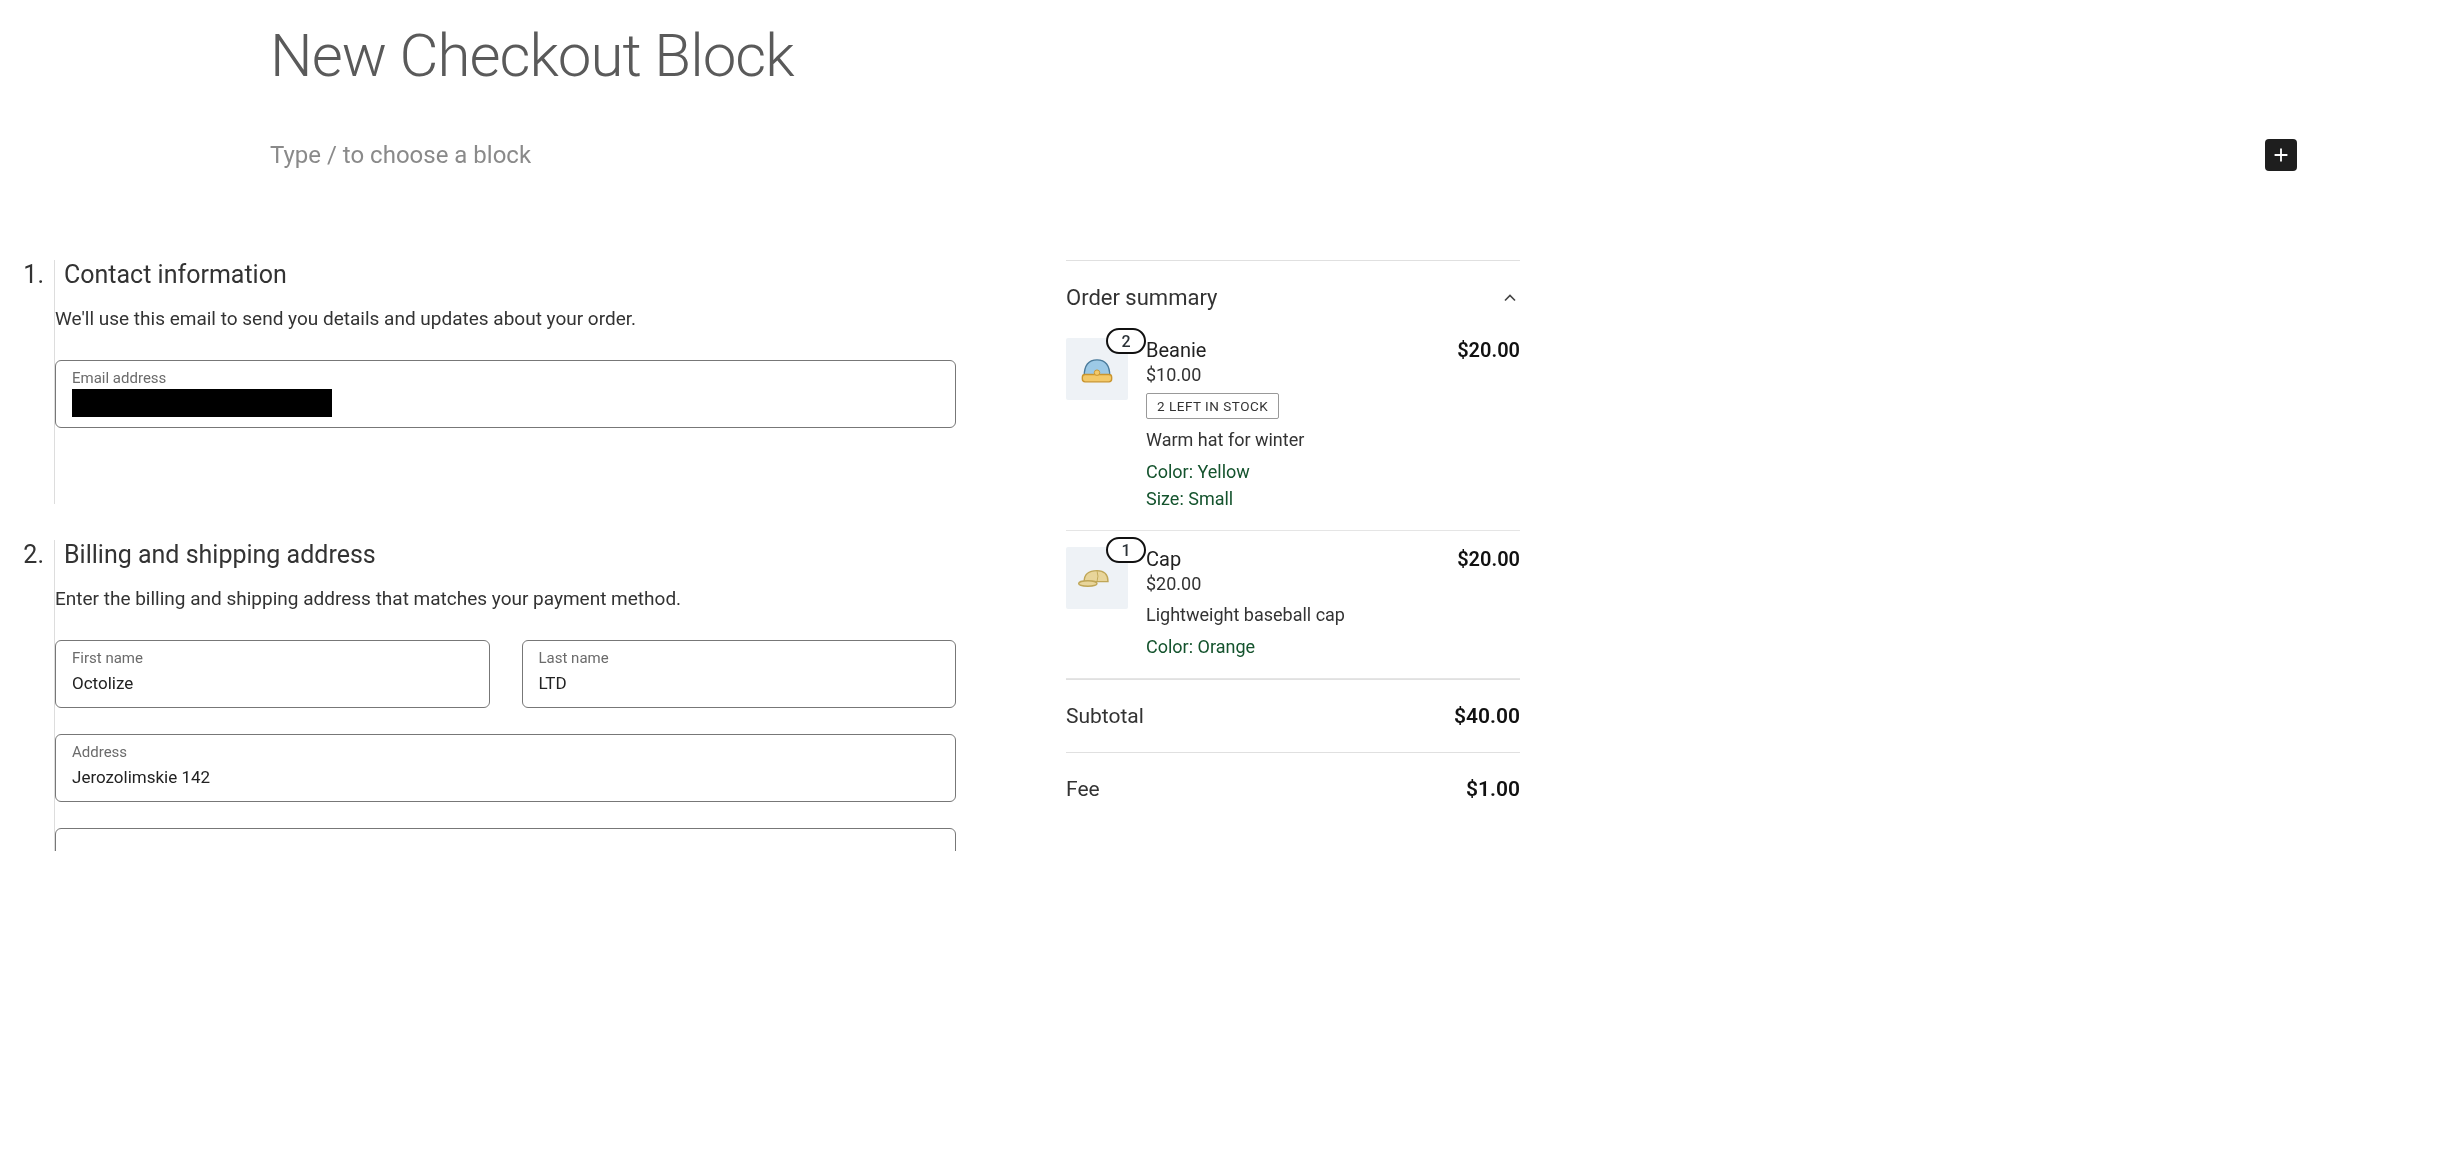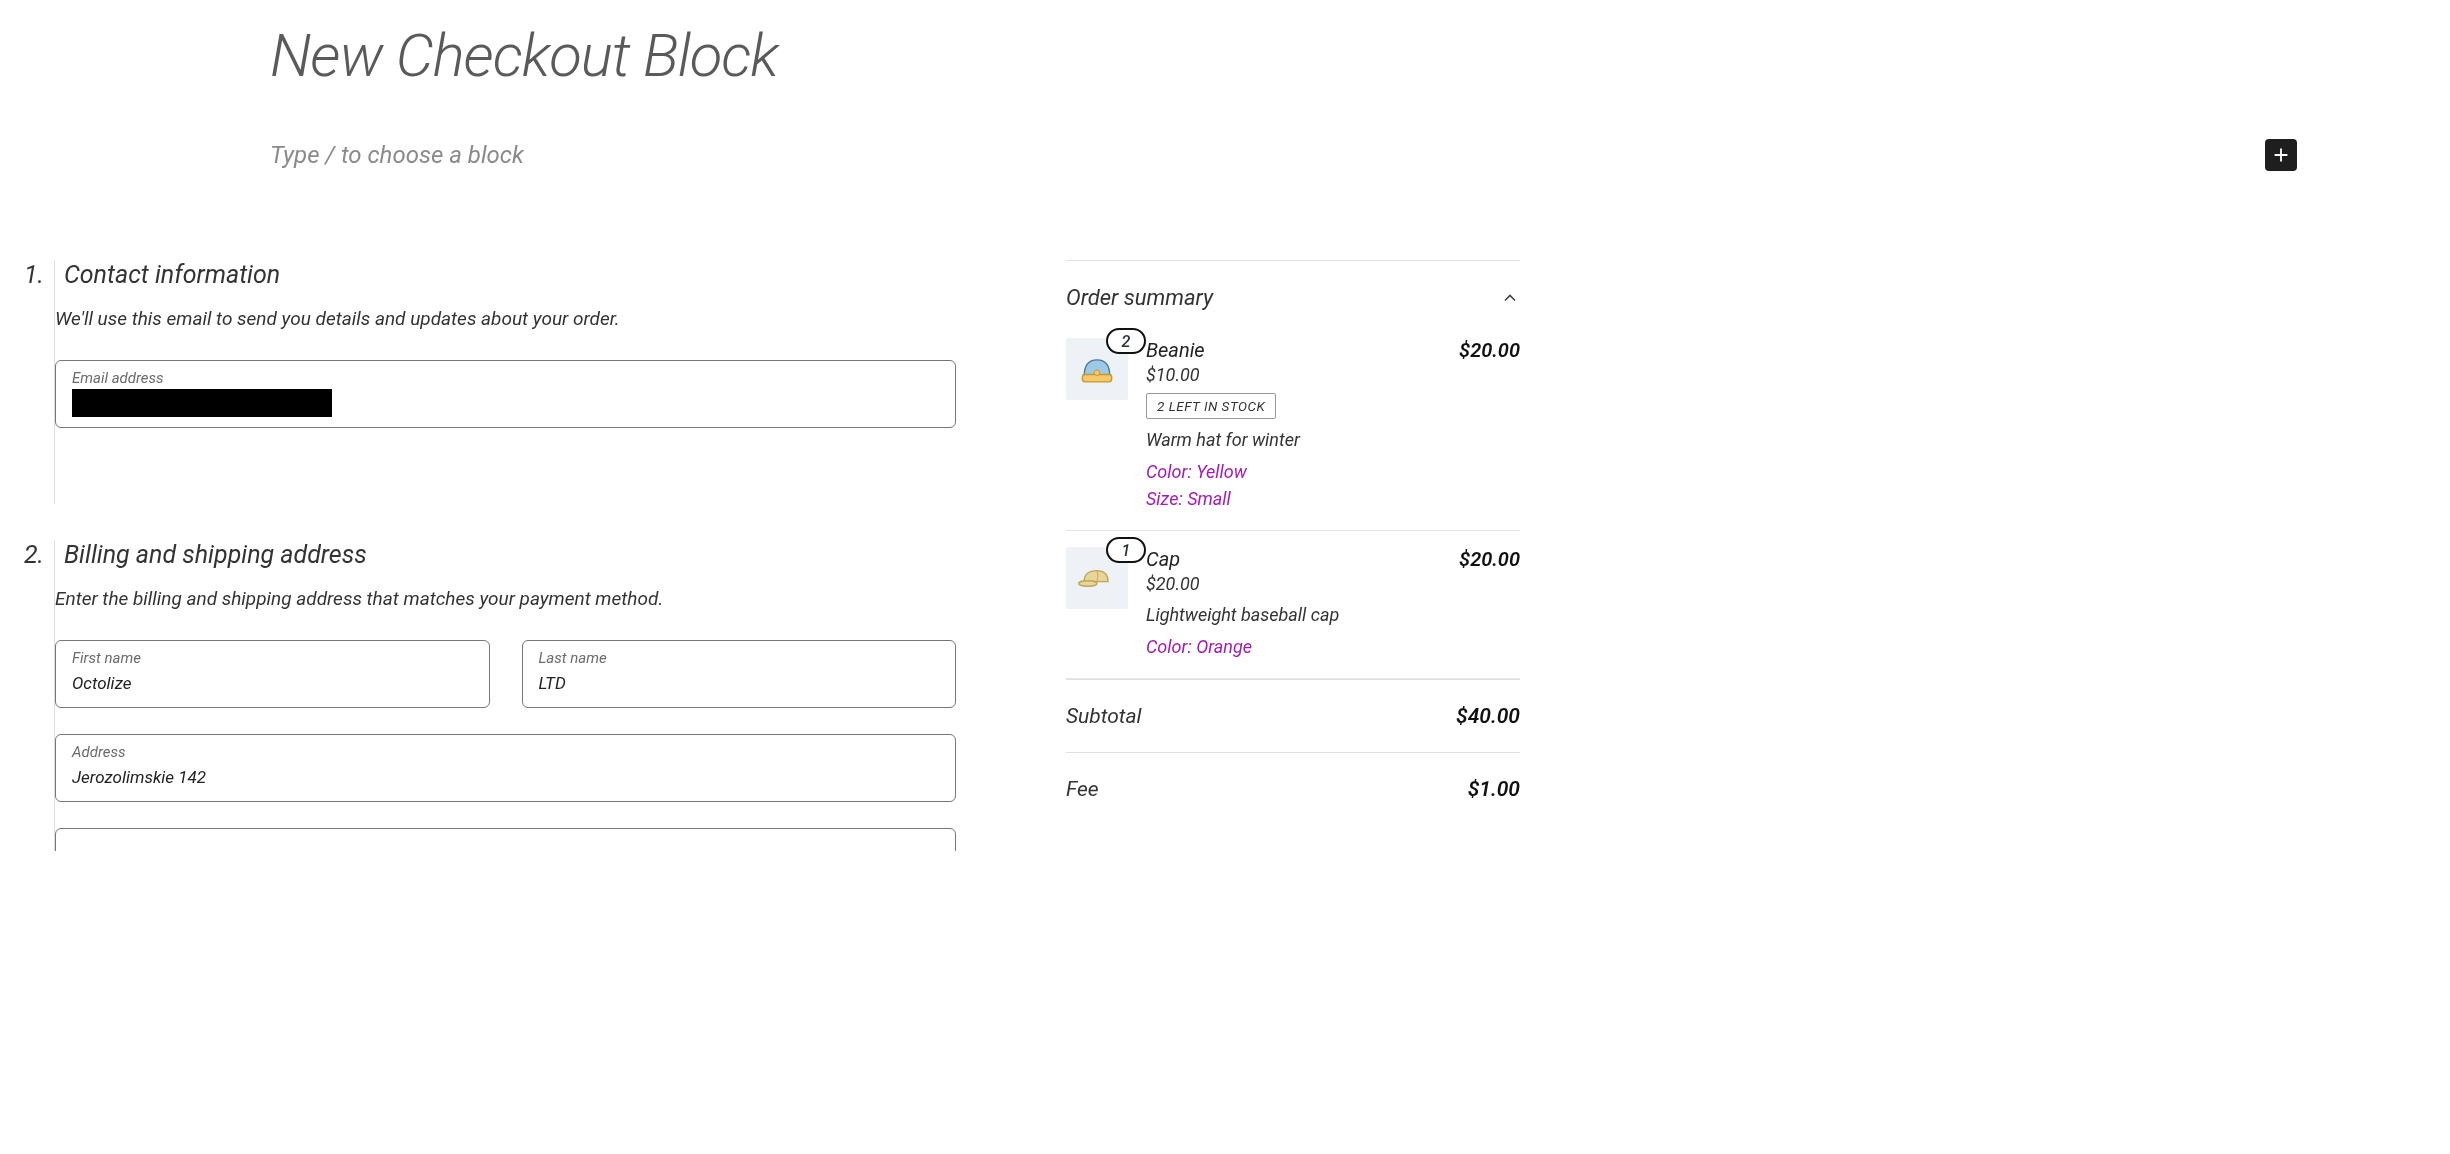--- a/index.html
+++ b/index.html
@@ -7,21 +7,20 @@
   font-family: -apple-system, BlinkMacSystemFont, "Segoe UI", Roboto, sans-serif;
   color: #2c3338;
   background: #fff;
   font-size: 16px;
 }
 .page {
   width: 2450px;
   height: 851px;
   position: relative;
   overflow: hidden;
-  font-style: italic;
 }
 .header-area {
   position: absolute;
   left: 270px;
   top: 20px;
   right: 145px;
 }
 .page-title {
   font-size: 60px;
   font-weight: 300;
@@ -200,21 +199,21 @@
   display: inline-block;
   border: 1px solid #999;
   font-size: 13.5px;
   letter-spacing: 0.5px;
   padding: 4px 10px;
   margin-top: 8px;
   color: #333;
   border-radius: 2px;
 }
 .item-desc { font-size: 18px; color: #333; margin-top: 10px; }
-.item-attr { font-size: 18px; color: #a21caf; margin-top: 8px; line-height: 1.5; }
+.item-attr { font-size: 18px; color: #14532d; margin-top: 8px; line-height: 1.5; }
 
 .totals {
   border-top: 1px solid #e0e0e0;
 }
 .total-row {
   display: flex;
   justify-content: space-between;
   padding: 24px 0;
   border-bottom: 1px solid #e0e0e0;
   font-size: 21px;

